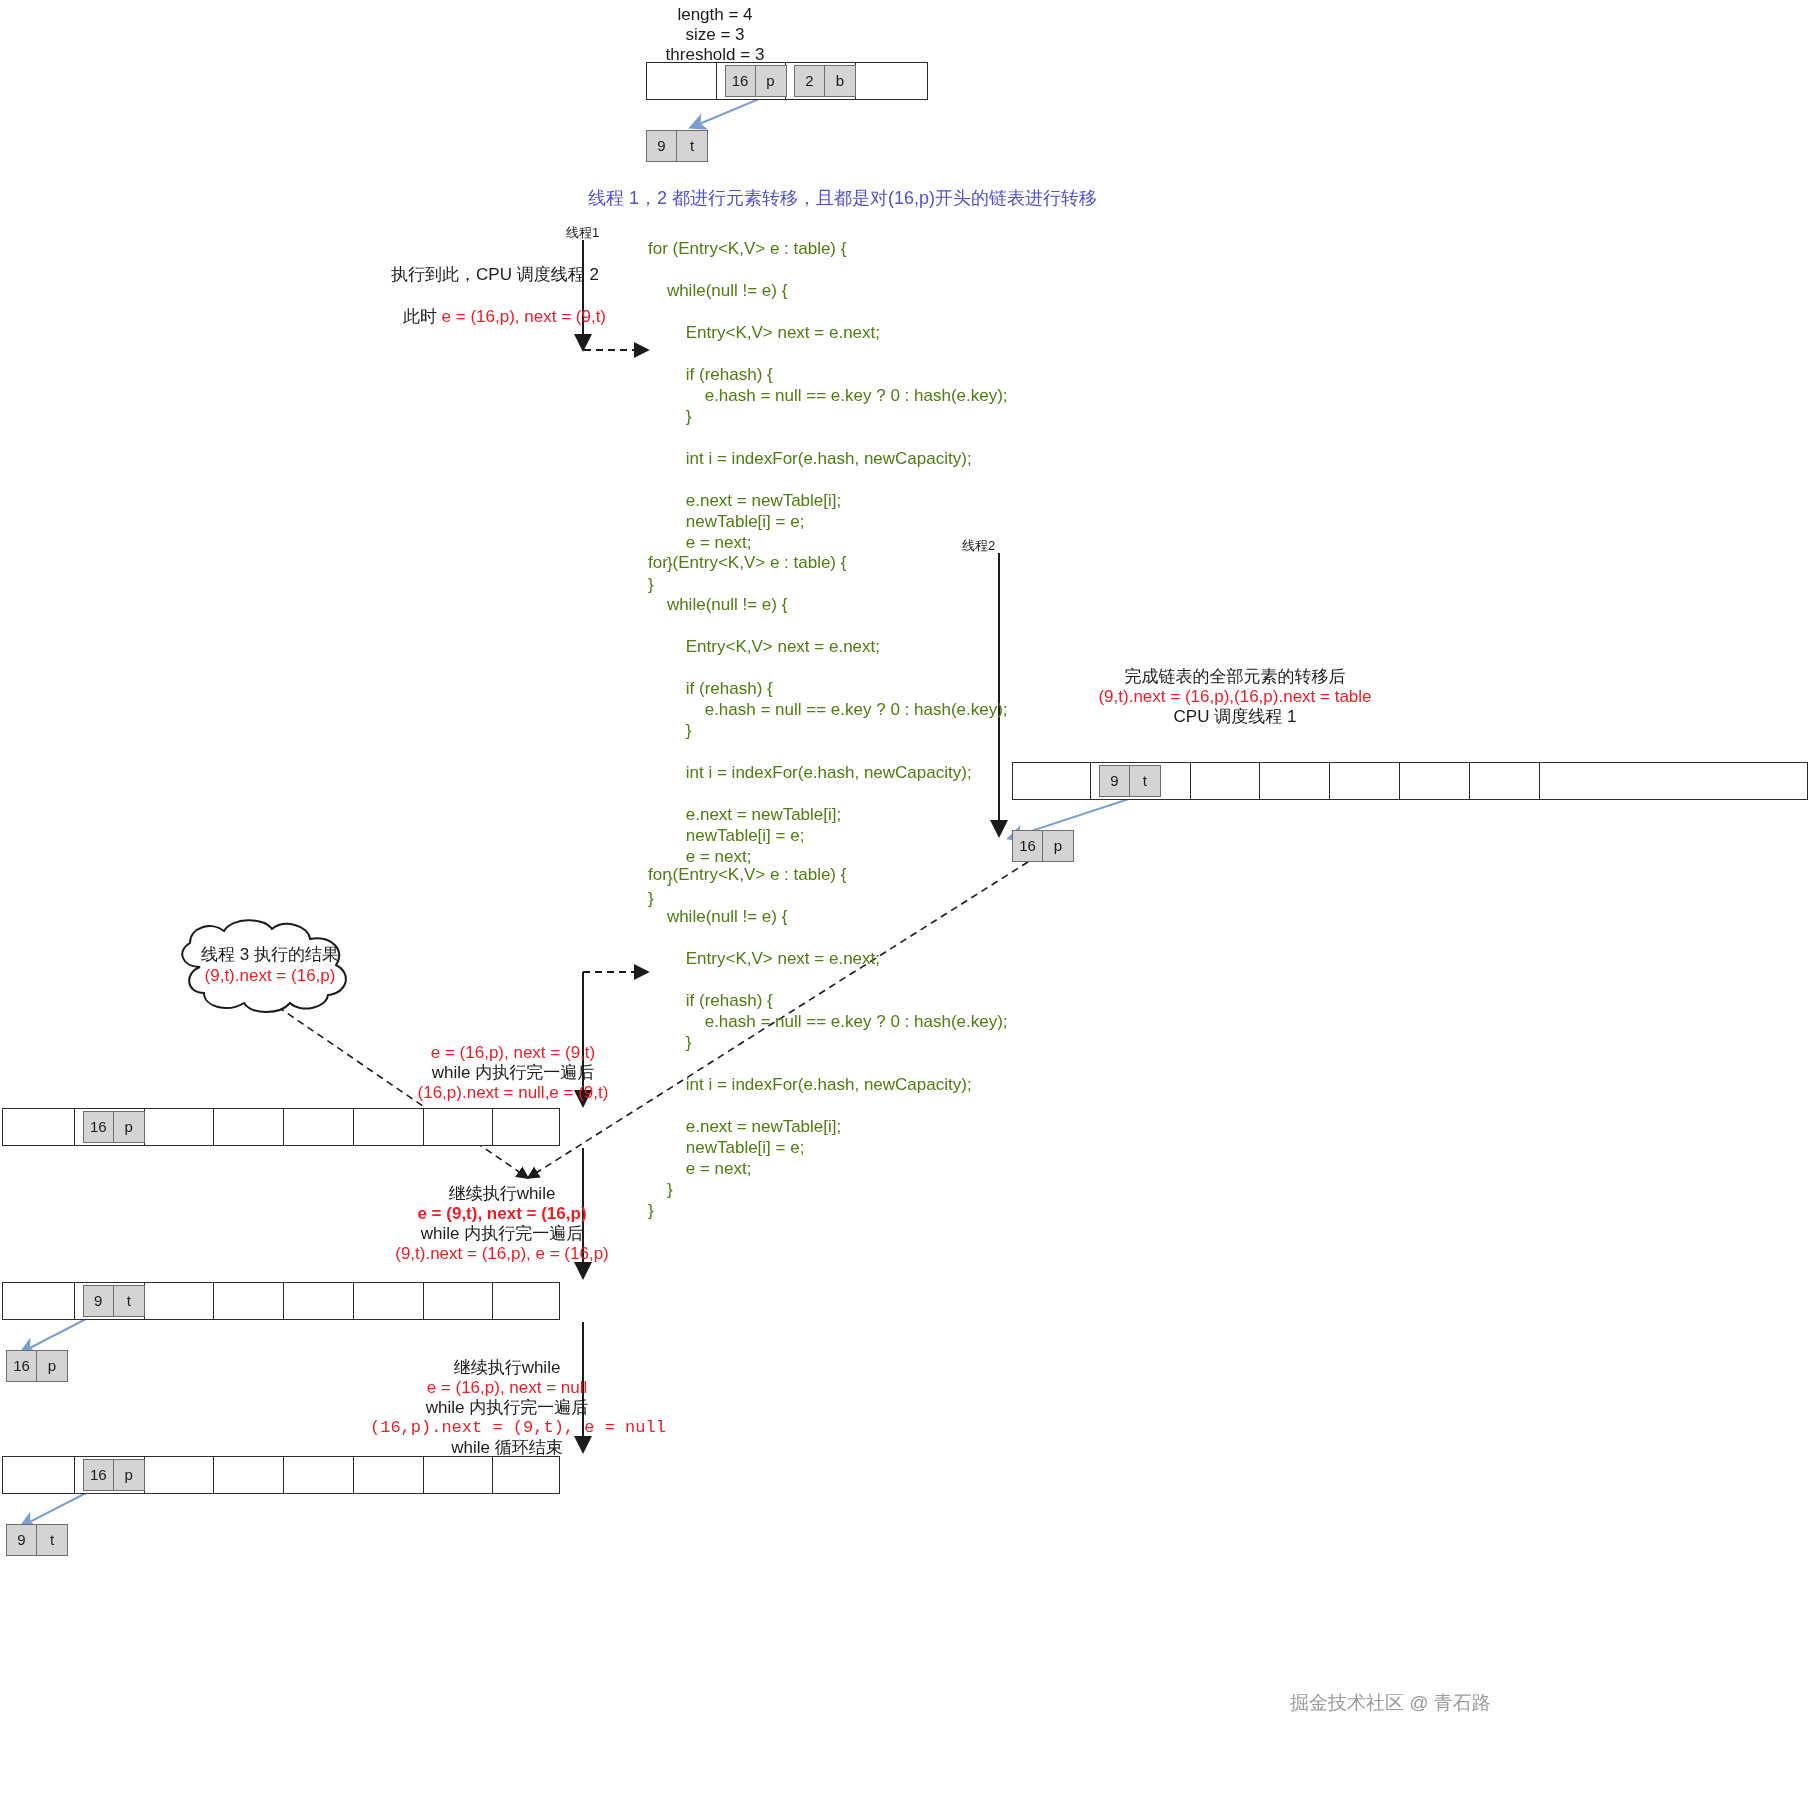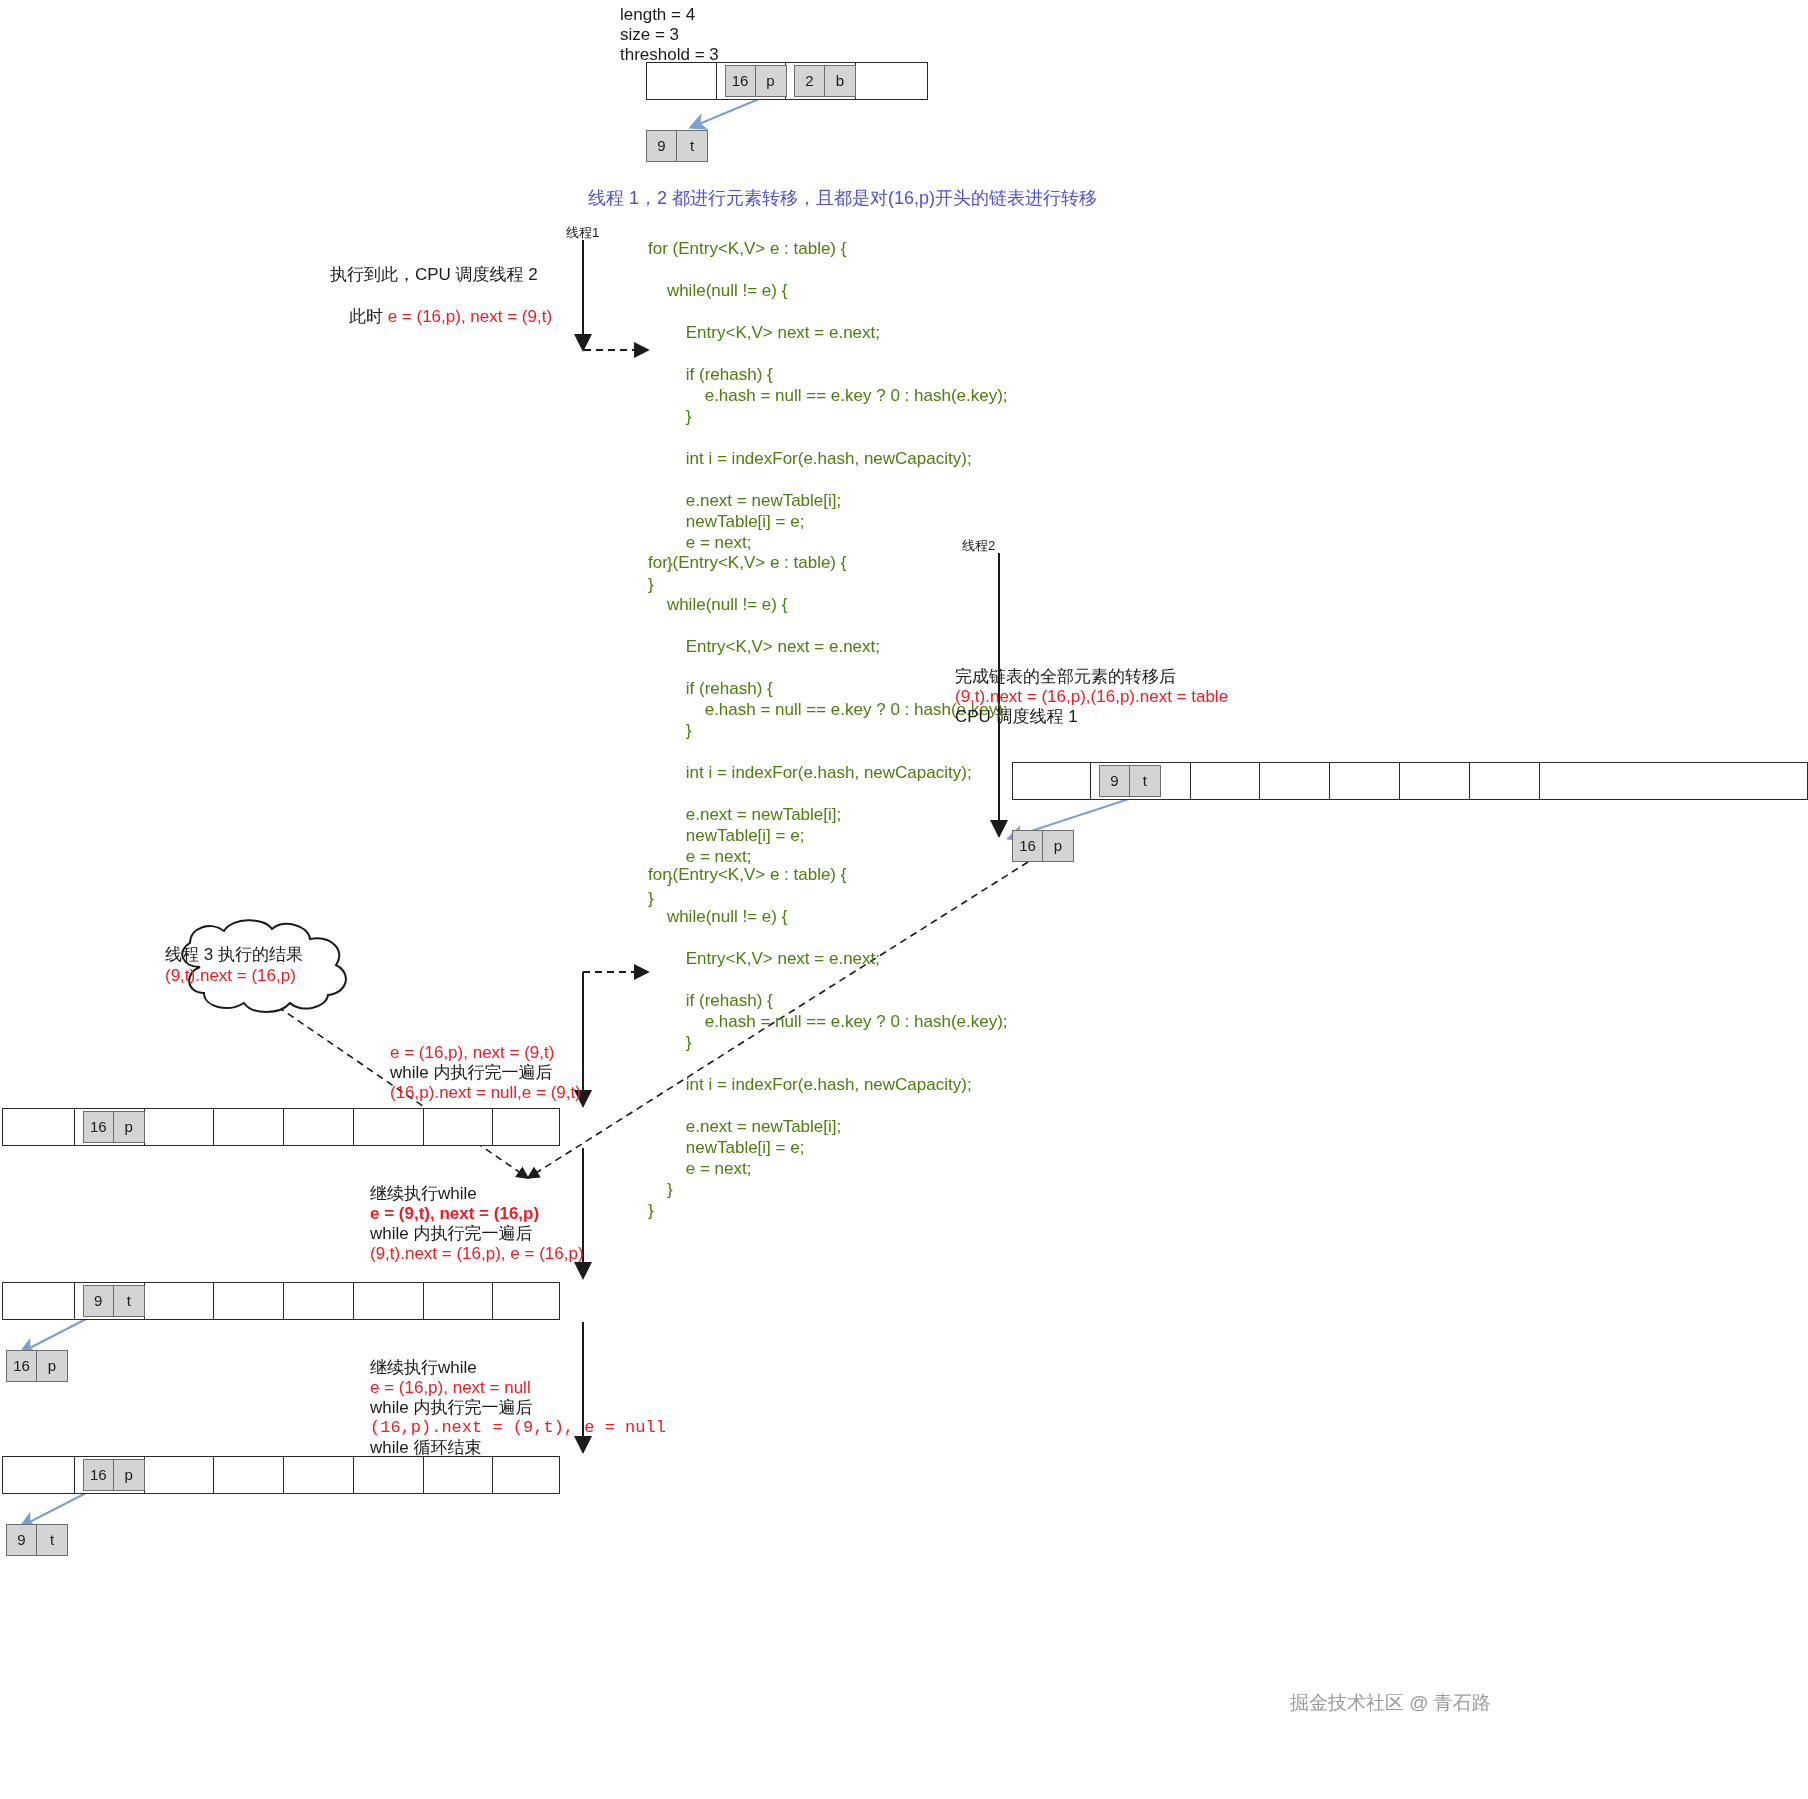--- a/index.html
+++ b/index.html
@@ -18,21 +18,21 @@
     overflow: hidden;
     background: #ffffff;
   }
   .abs { position: absolute; }
   .txt {
     font-size: 17px;
     line-height: 21px;
     color: #1b1b1b;
     white-space: pre;
   }
-  .txt-c { }
+  .txt-c { text-align: center; }
   .red { color: #ee1c25; }
   .blue-note {
     color: #5050d0;
     font-size: 18px;
     white-space: pre;
   }
   .small-label {
     font-size: 13px;
     color: #1b1b1b;
     white-space: pre;

